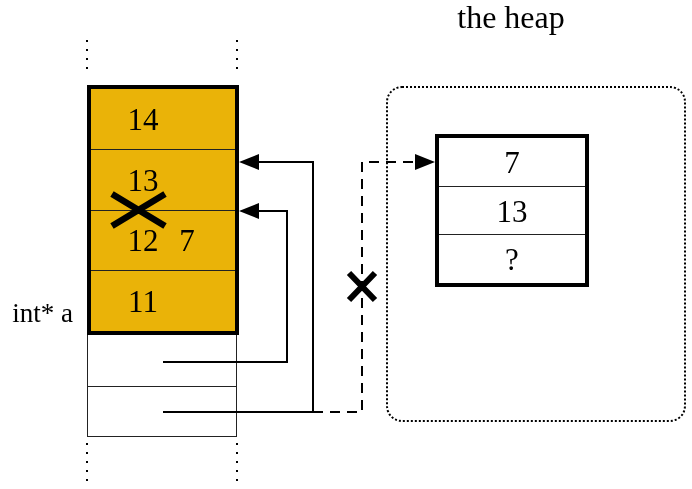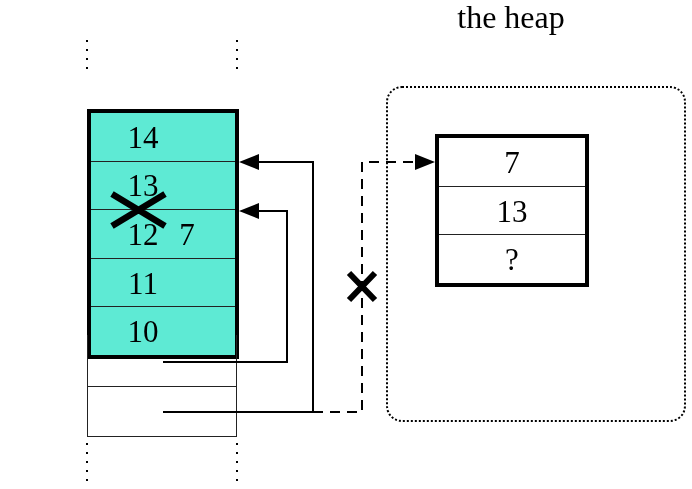--- a/index.html
+++ b/index.html
@@ -11,21 +11,21 @@
   .stack-title{left:77px;width:176px;}
   .heap-title{left:421px;width:180px;}
 
   .var-label{position:absolute;left:0;width:73px;text-align:right;font-size:27px;line-height:28px;white-space:nowrap;}
   .var-a{top:299px;}
   .var-b{top:348px;}
   .var-c{top:398px;}
 
   .stack-box{
     position:absolute;left:87px;top:85px;width:152px;height:250px;
-    border:4px solid #000;box-sizing:border-box;display:flex;flex-direction:column;background:#5eead4;margin-top:24px;
+    border:4px solid #000;box-sizing:border-box;display:flex;flex-direction:column;background:#eab308;
   }
   .heap-box{
     position:absolute;left:435px;top:134px;width:154px;height:153px;
     border:4px solid #000;box-sizing:border-box;display:flex;flex-direction:column;background:#fff;
   }
   .cell{flex:1;position:relative;border-bottom:1.5px solid #222;}
   .cell:last-child{border-bottom:none;}
   .cell .val{
     position:absolute;left:22px;width:60px;top:50%;transform:translateY(-50%);
     text-align:center;font-size:31px;line-height:31px;
@@ -48,37 +48,35 @@
 
   .overlay{position:absolute;left:0;top:0;pointer-events:none;}
 </style>
 </head>
 <body>
 
 <div class="canvas">
 
   <div class="title heap-title">the heap</div>
 
+  <div class="var-label var-a">int* a</div>
 
   <div class="stack-box">
     <div class="cell">
       <span class="val">14</span>
     </div>
     <div class="cell">
       <span class="val">13</span>
     </div>
     <div class="cell">
       <span class="val">12</span>
       <span class="val val-new">7</span>
     </div>
     <div class="cell">
       <span class="val">11</span>
-    </div>
-    <div class="cell">
-      <span class="val">10</span>
     </div>
   </div>
 
   <div class="pointer-rows">
     <div class="prow prow-b"></div>
     <div class="prow prow-c"></div>
   </div>
 
   <div class="heap-region"></div>
 

